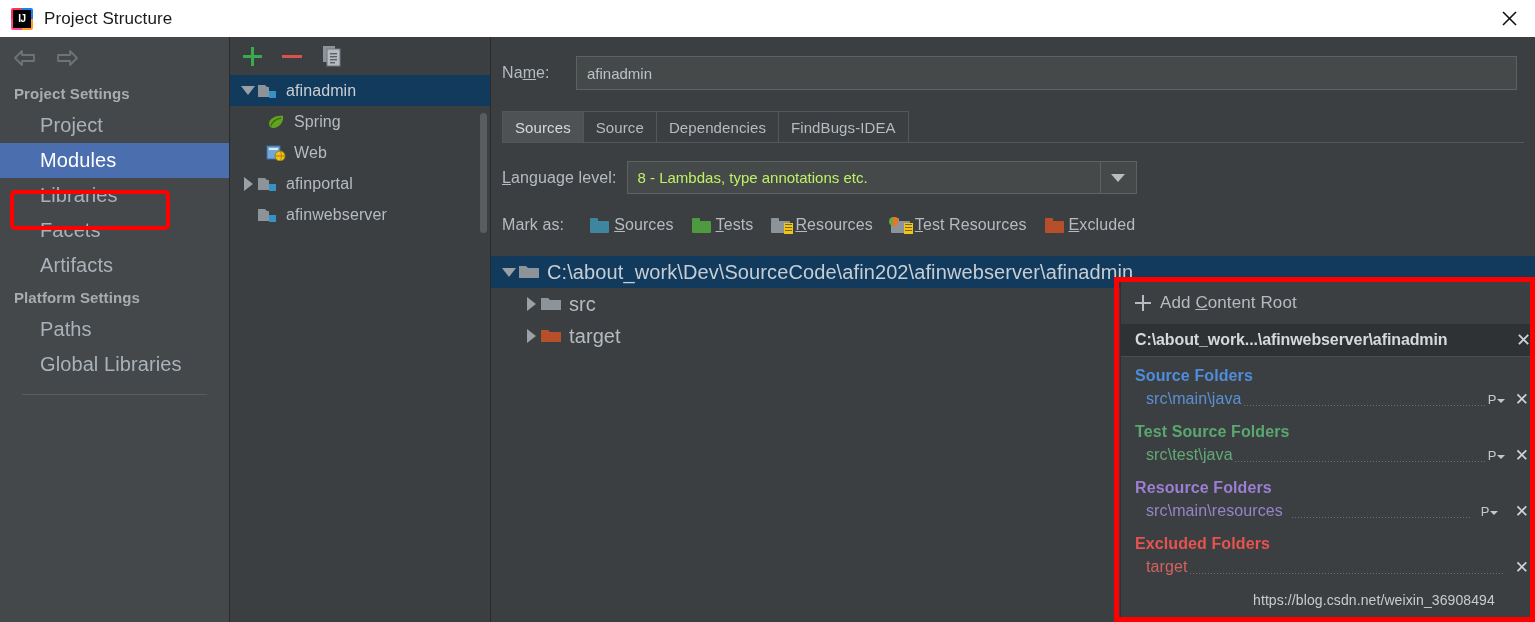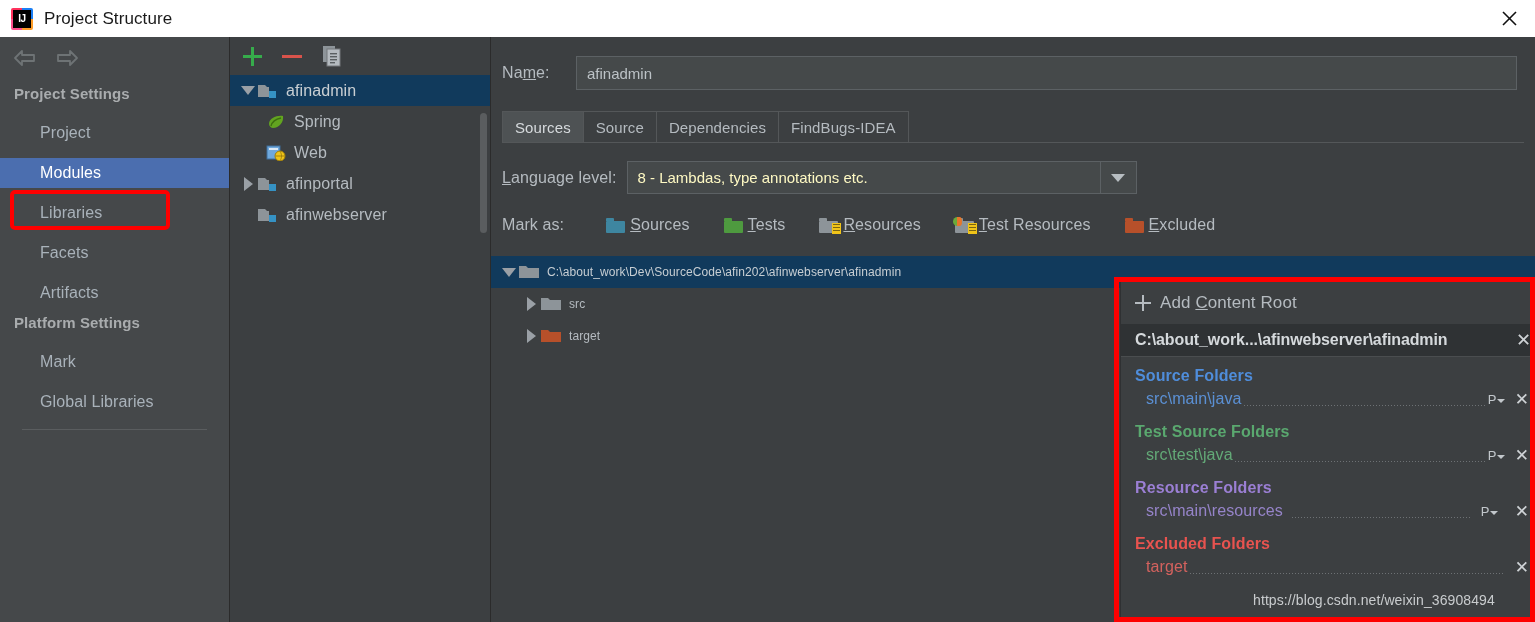--- a/index.html
+++ b/index.html
@@ -47,22 +47,22 @@
     position: absolute; left: 0; top: 37px; width: 229px; height: 585px;
     background: #45484a;
   }
   .navbtns { height: 42px; display: flex; align-items: center; padding-left: 12px; gap: 16px; }
   .navarrow { width: 26px; height: 22px; display: block; }
   .side-section {
     font-size: 15px; font-weight: bold; color: #a9acae;
     padding: 6px 0 6px 14px; letter-spacing: 0.1px;
   }
   .side-item {
-    font-size: 16px; color: #a9b2ba; padding: 6px 0 6px 40px; letter-spacing: 0.1px;
-    position: relative; cursor: default; margin-top: 10px;
+    font-size: 20px; color: #a9b2ba; padding: 6px 0 6px 40px; letter-spacing: 0.1px;
+    position: relative; cursor: default;
   }
   .side-item.selected { background: #4b6eaf; color: #ffffff; }
   .side-divider { height: 1px; background: #5a5d5f; margin: 12px 22px 8px 22px; }
   .redbox-modules {
     position: absolute; left: 10px; top: 153px; width: 160px; height: 40px;
     border: 4px solid #fe0000; border-radius: 5px; pointer-events: none;
   }
 
   
   .modpanel {
@@ -117,49 +117,49 @@
   .tab + .tab { margin-left: -1px; }
   .tab.active { background: #4e5254; color: #d6dadd; }
   .tabs-underline { height: 1px; background: #545759; margin-left: 11px; margin-right: 11px; }
 
   .langrow { display: flex; align-items: center; padding: 18px 0 0 11px; }
   .langlabel { font-size: 16px; color: #b5bbc0; margin-right: 10px; letter-spacing: 0.1px; }
   .combo {
     width: 510px; height: 33px; background: #45494a; border: 1px solid #5c6164;
     display: flex; align-items: center; cursor: default;
   }
-  .combo .cval { flex: 1; padding-left: 10px; font-size: 15px; color: #fef9c3; white-space: nowrap; }
+  .combo .cval { flex: 1; padding-left: 10px; font-size: 15px; color: #bef264; white-space: nowrap; }
   .combo .carrow {
     width: 36px; height: 31px; display: flex; align-items: center; justify-content: center;
     border-left: 1px solid #5c6164;
   }
   .carrow i { width: 0; height: 0; border-left: 7px solid transparent; border-right: 7px solid transparent; border-top: 8px solid #b7bdc1; display: block; }
 
-  .markrow { display: flex; align-items: flex-start; padding: 22px 0 0 11px; gap: 16px; }
+  .markrow { display: flex; align-items: flex-start; padding: 22px 0 0 11px; gap: 0; }
   .marklabel { font-size: 16px; color: #b5bbc0; margin-right: 26px; letter-spacing: 0.1px; }
   .markopt { display: flex; align-items: center; margin-right: 18px; cursor: default; }
   .markopt .mlbl { font-size: 16px; color: #b5bbc0; margin-left: 5px; letter-spacing: 0.1px; }
   .markopt .mlbl u { text-decoration: underline; }
 
   
   .folder { position: relative; width: 19px; height: 15px; display: inline-block; }
   .folder .tab-t { position: absolute; left: 0; top: 0; width: 8px; height: 3px; border-radius: 1px 1px 0 0; }
   .folder .body { position: absolute; left: 0; top: 3px; width: 19px; height: 12px; border-radius: 1px; }
   .badge-lines { position: absolute; right: -3px; bottom: -1px; width: 9px; height: 11px; background: #f0c419; }
   .badge-lines::before {
     content: ""; position: absolute; left: 1px; top: 1px; width: 7px; height: 9px;
     background: repeating-linear-gradient(to bottom, #7a6512 0, #7a6512 1px, #f0c419 1px, #f0c419 3px);
   }
   .badge-dot { position: absolute; left: -2px; top: -1px; width: 9px; height: 9px; border-radius: 50%; background: #6aaa3a; }
   .badge-dot::after { content: ""; position: absolute; left: 4px; top: 0; width: 5px; height: 9px; background: #e8752b; border-radius: 0 50% 50% 0; }
 
   
   .roottree { margin: 22px 0 0 0; }
   .rootrow {
-    display: flex; align-items: center; height: 32px; font-size: 12px;
+    display: flex; align-items: center; height: 32px; font-size: 20px;
     color: #b5bbc0; padding-left: 8px; cursor: default; letter-spacing: 0.1px;
     white-space: nowrap; overflow: hidden;
   }
   .rootrow.selected { background: #113a5c; color: #c7ced3; }
 
   
   .rootspanel {
     position: absolute; left: 1120px; top: 281px; width: 415px; height: 341px;
     background: #3c3f41; border-left: 1px solid #2f3133;
     overflow: hidden;
@@ -254,21 +254,21 @@
     </div>
 
     <div class="side-section">Project Settings</div>
     <div class="side-item">Project</div>
     <div class="side-item selected">Modules</div>
     <div class="side-item">Libraries</div>
     <div class="side-item">Facets</div>
     <div class="side-item">Artifacts</div>
 
     <div class="side-section">Platform Settings</div>
-    <div class="side-item">Mark</div>
+    <div class="side-item">Paths</div>
     <div class="side-item">Global Libraries</div>
 
     <div class="side-divider"></div>
 
     <div class="redbox-modules"></div>
   </div>
 
   <div class="modpanel">
     <div class="modtoolbar">
       <div class="tb-plus"></div>

